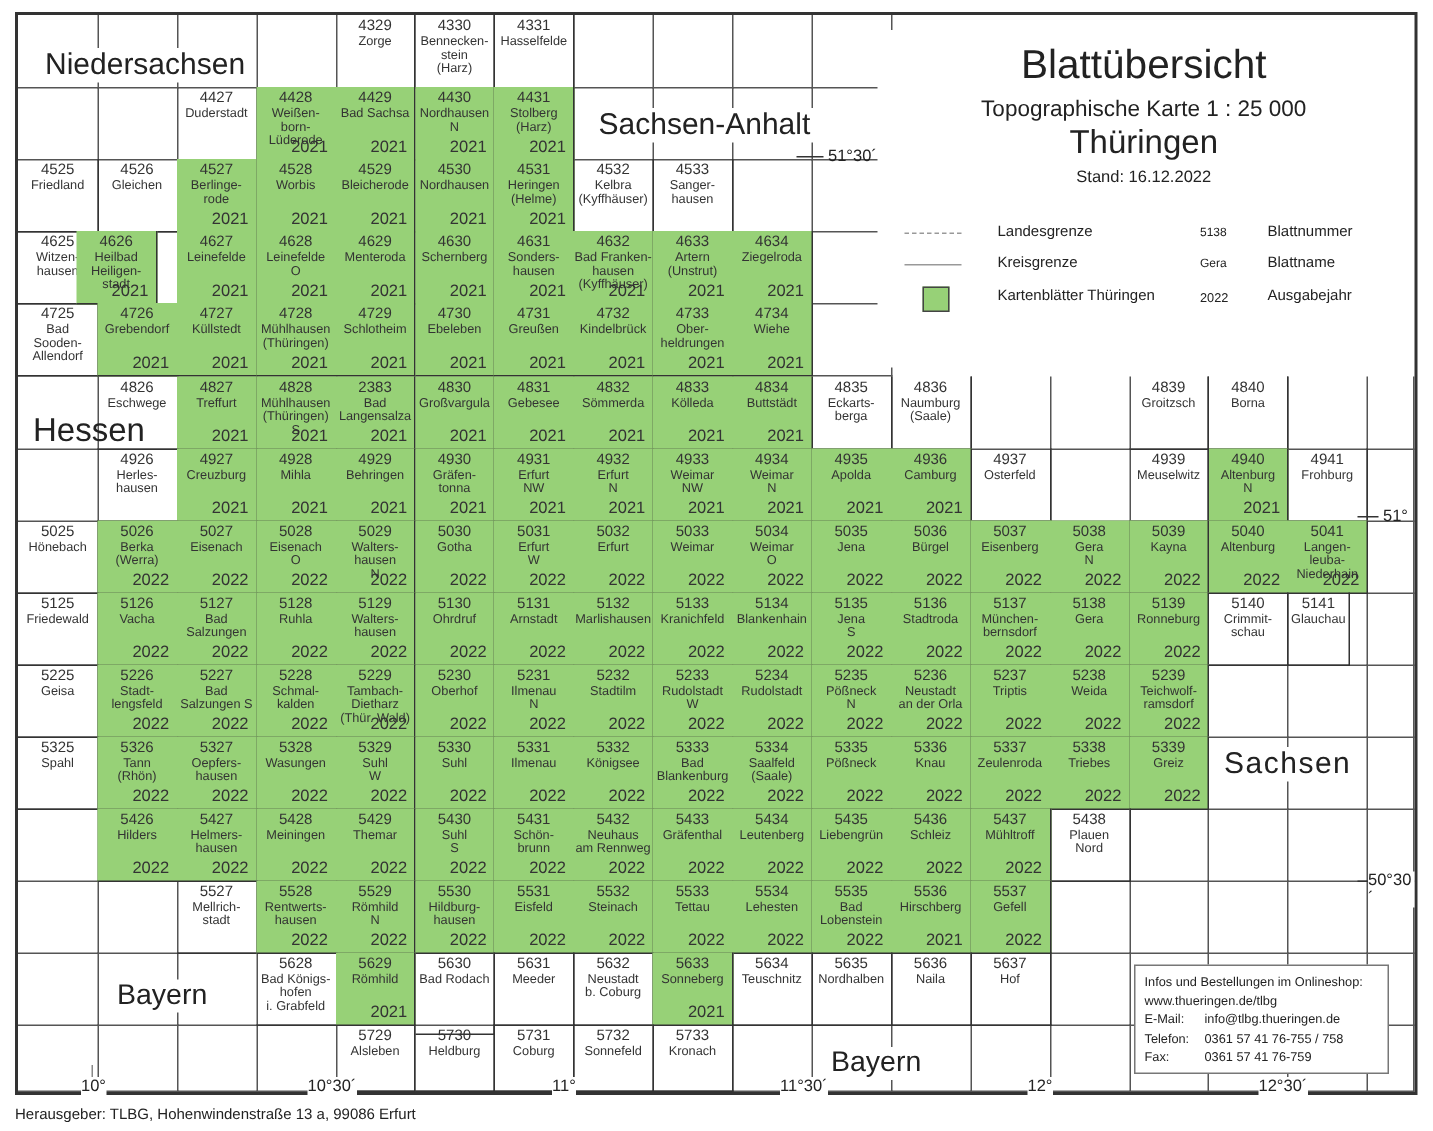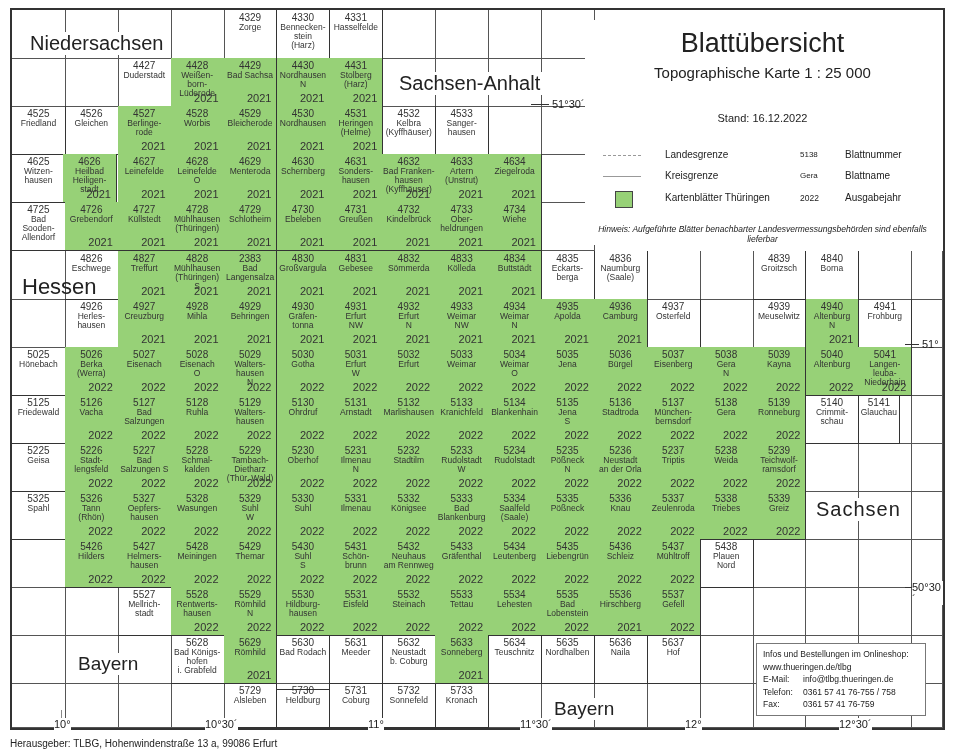--- a/index.html
+++ b/index.html
@@ -353,21 +353,21 @@
       <div class="cell" style="left: 423.2px; top: 96.2px; width: 53.9px; height: 49.1px;">
         <span class="num">4533</span>
         <span class="name">Sanger-
 hausen</span>
       </div>
       <div class="cell" style="left: 0px; top: 144.3px; width: 53.9px; height: 49.1px;">
         <span class="num">4625</span>
         <span class="name">Witzen-
 hausen</span>
       </div>
-      <div class="cell green" style="left: 39px; top: 144.3px; width: 53.9px; height: 49.1px; margin-left: 12px;">
+      <div class="cell green" style="left: 39px; top: 144.3px; width: 53.9px; height: 49.1px;">
         <span class="num">4626</span>
         <span class="name">Heilbad
 Heiligen-
 stadt</span>
         <span class="year">2021</span>
       </div>
       <div class="cell green" style="left: 105.8px; top: 144.3px; width: 53.9px; height: 49.1px;">
         <span class="num">4627</span>
         <span class="name">Leinefelde</span>
         <span class="year">2021</span>
@@ -1166,38 +1166,38 @@
   <div class="coord" style="left:193px; top:708px; background:#fff;">10°30´</div>
   <div class="coord" style="left:356px; top:708px; background:#fff;">11°</div>
   <div class="coord" style="left:508px; top:708px; background:#fff;">11°30´</div>
   <div class="coord" style="left:673px; top:708px; background:#fff;">12°</div>
   <div class="coord" style="left:827px; top:708px; background:#fff;">12°30´</div>
 </div>
 
 <div id="legend">
   <div class="title1">Blattübersicht</div>
   <div class="title2">Topographische Karte  1 : 25 000</div>
+  <div class="title3">Thüringen</div>
   <div class="title4">Stand: 16.12.2022</div>
 
   <div class="lg-line lg-dash" style="left:18px; top:135px;"></div>
   <div class="lg-row" style="left:80px; top:129px;">Landesgrenze</div>
   <div class="lg-row" style="left:215px; top:130px; font-size:8px;">5138</div>
   <div class="lg-row" style="left:260px; top:129px;">Blattnummer</div>
 
   <div class="lg-line" style="left:18px; top:156px;"></div>
   <div class="lg-row" style="left:80px; top:150px;">Kreisgrenze</div>
   <div class="lg-row" style="left:215px; top:151px; font-size:8px;">Gera</div>
   <div class="lg-row" style="left:260px; top:150px;">Blattname</div>
 
   <div class="lg-swatch" style="left:30px; top:171px;"></div>
   <div class="lg-row" style="left:80px; top:172px;">Kartenblätter Thüringen</div>
   <div class="lg-row" style="left:215px; top:173px; font-size:8.5px;">2022</div>
   <div class="lg-row" style="left:260px; top:172px;">Ausgabejahr</div>
 
-  <div class="hint">Hinweis: Aufgeführte Blätter benachbarter Landesvermessungsbehörden sind ebenfalls lieferbar</div>
 </div>
 
 <div id="infobox">
   <div>Infos und Bestellungen im Onlineshop:</div>
   <div>www.thueringen.de/tlbg</div>
   <div><span class="lbl">E-Mail:</span><span>info@tlbg.thueringen.de</span></div>
   <div><span class="lbl">Telefon:</span><span>0361 57 41 76-755 / 758</span></div>
   <div><span class="lbl">Fax:</span><span>0361 57 41 76-759</span></div>
 </div>
 

